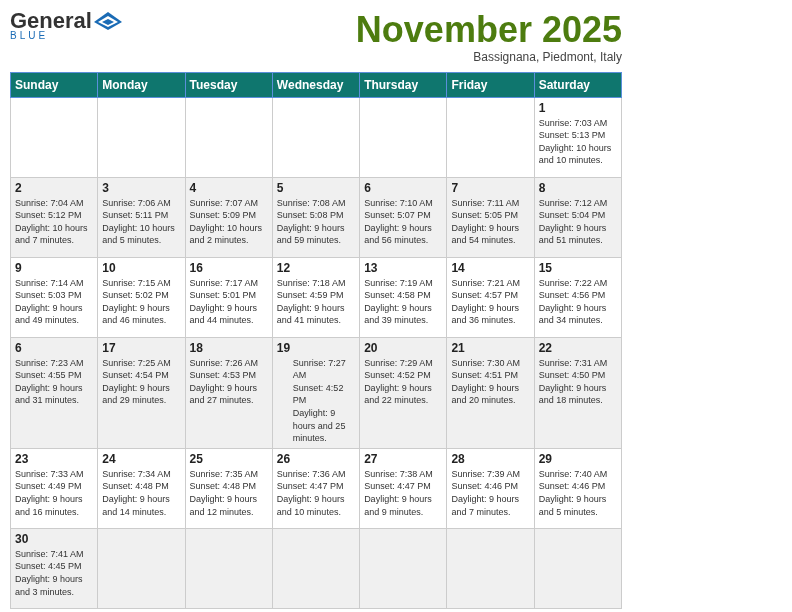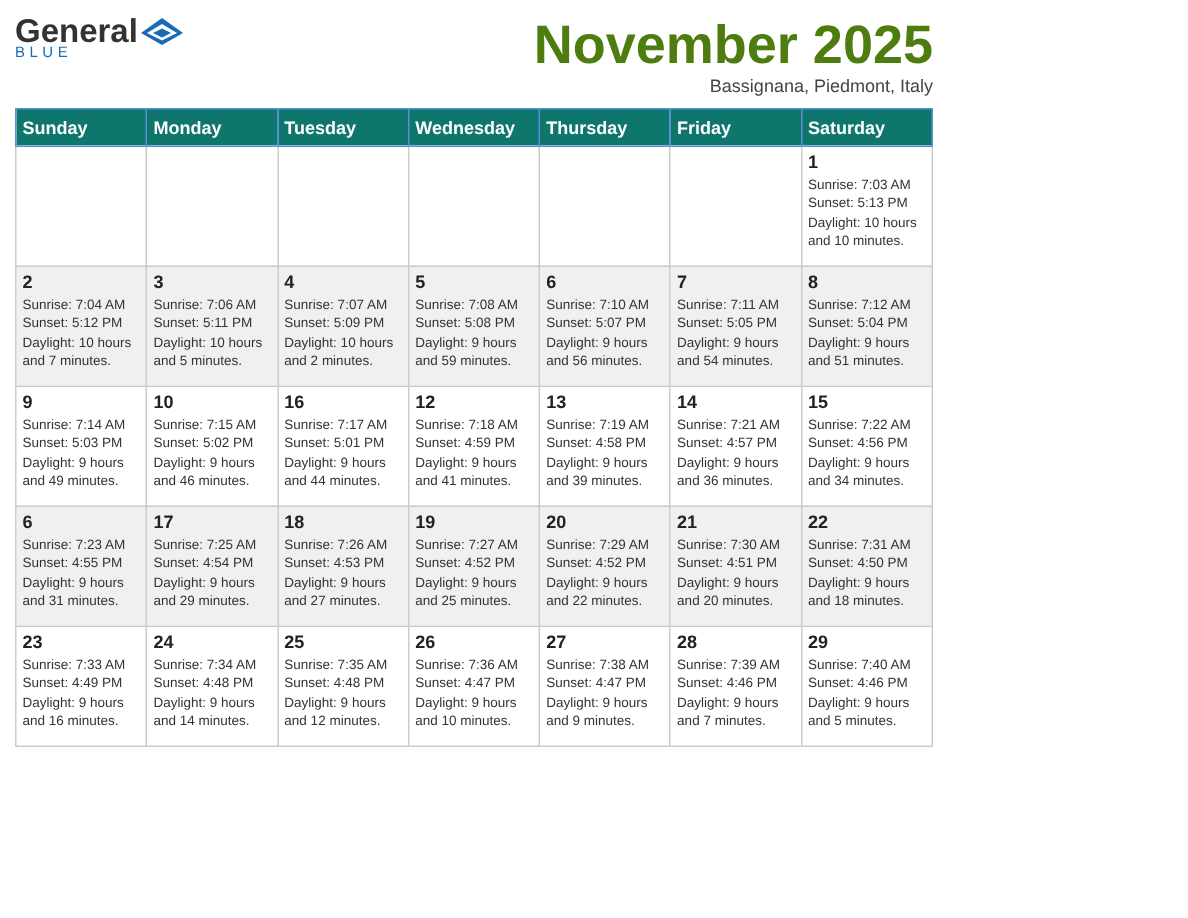--- a/index.html
+++ b/index.html
@@ -251,21 +251,21 @@
 Daylight: 9 hours and 29 minutes.</div>
           </td>
           <td>
             <span class="day-number">18</span>
             <div class="day-info" style="white-space: pre-line;">Sunrise: 7:26 AM
 Sunset: 4:53 PM
 Daylight: 9 hours and 27 minutes.</div>
           </td>
           <td>
             <span class="day-number">19</span>
-            <div class="day-info" style="white-space: pre-line;">Sunrise: 7:27 AM
+            <div class="day-info" style="white-space: pre-line; margin-left: 16px;">Sunrise: 7:27 AM
 Sunset: 4:52 PM
 Daylight: 9 hours and 25 minutes.</div>
           </td>
           <td>
             <span class="day-number">20</span>
             <div class="day-info" style="white-space: pre-line;">Sunrise: 7:29 AM
 Sunset: 4:52 PM
 Daylight: 9 hours and 22 minutes.</div>
           </td>
           <td>
@@ -317,16 +317,30 @@
             <div class="day-info" style="white-space: pre-line;">Sunrise: 7:39 AM
 Sunset: 4:46 PM
 Daylight: 9 hours and 7 minutes.</div>
           </td>
           <td>
             <span class="day-number">29</span>
             <div class="day-info" style="white-space: pre-line;">Sunrise: 7:40 AM
 Sunset: 4:46 PM
 Daylight: 9 hours and 5 minutes.</div>
           </td>
+        </tr>
+        <tr class="row-even">
+          <td>
+            <span class="day-number">30</span>
+            <div class="day-info" style="white-space: pre-line;">Sunrise: 7:41 AM
+Sunset: 4:45 PM
+Daylight: 9 hours and 3 minutes.</div>
+          </td>
+          <td class="empty-cell"></td>
+          <td class="empty-cell"></td>
+          <td class="empty-cell"></td>
+          <td class="empty-cell"></td>
+          <td class="empty-cell"></td>
+          <td class="empty-cell"></td>
         </tr>
       </tbody>
   </table>
 </div>
 
 </body></html>

